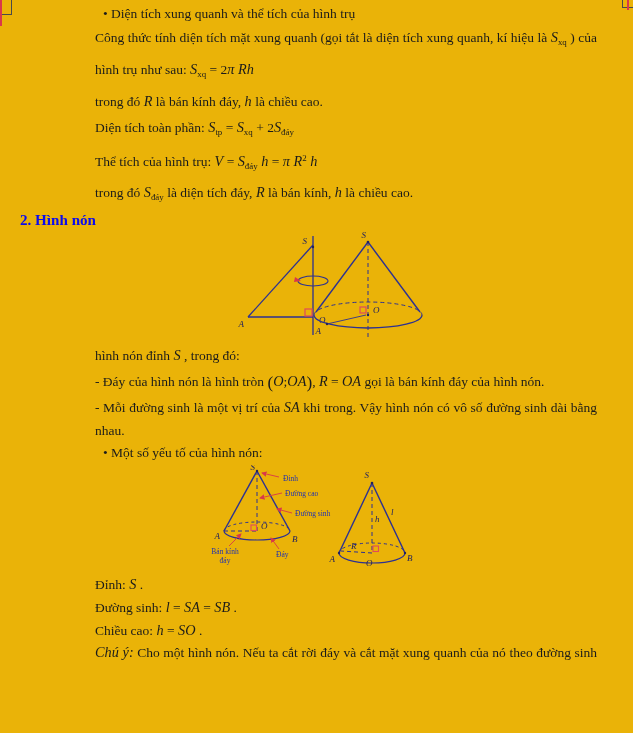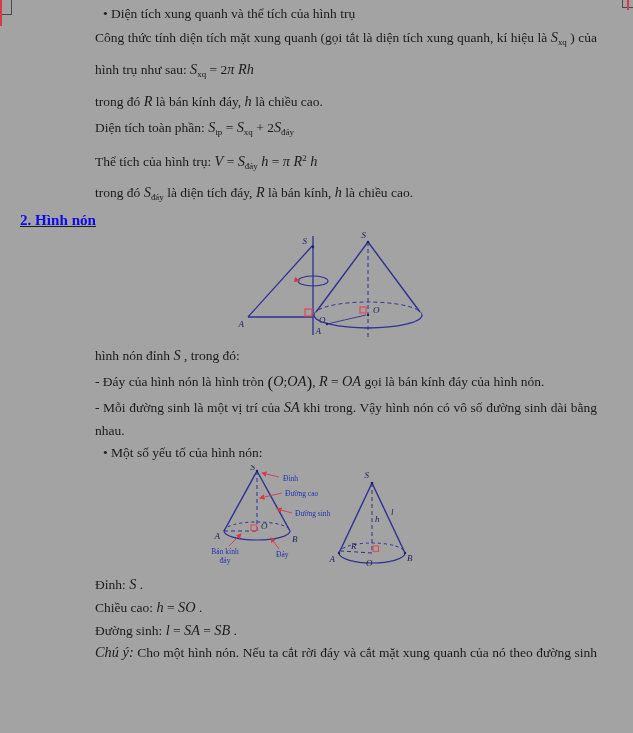--- a/index.html
+++ b/index.html
@@ -1,26 +1,26 @@
 <!DOCTYPE html>
 <html><head>
 <meta charset="utf-8">
 <style>
   html,body{margin:0;padding:0;background:#fff;}
-  .page{position:relative;width:633px;height:733px;background:#a3a3a3;overflow:hidden;
+  .page{position:relative;width:633px;height:733px;background:#eab308;overflow:hidden;
         font-family:"Liberation Serif","DejaVu Serif",serif;font-size:13.5px;color:#1b1b1b;}
   .doc{position:absolute;left:95px;top:2px;width:502px;}
   .ln{white-space:nowrap;overflow:visible;}
   .just{white-space:normal;text-align:justify;text-align-last:justify;}
   .h20{line-height:20px;min-height:20px}.h21{line-height:21px;min-height:21px}
   .h23{line-height:23px;min-height:23px}.h24{line-height:24px;min-height:24px}
   .h25{line-height:25px;min-height:25px}.h26{line-height:26px;min-height:26px}
   .h27{line-height:27px;min-height:27px}.h28{line-height:28px;min-height:28px}
   .ind{text-indent:8px;}
-  .heading{margin-left:-75px;font-weight:bold;text-decoration:underline;}
+  .heading{margin-left:-75px;font-weight:bold;}
   
   .r-p{}
   .r-i{font-style:italic;font-size:1.06em;}
   .r-isub{font-size:0.66em;vertical-align:-0.38em;}
   .r-sup{font-size:0.66em;vertical-align:0.55em;}
   .r-bb{color:#0b0bee;font-weight:bold;font-size:1.12em;}
   .r-big{font-size:1.28em;vertical-align:-0.1em;}
   .fig{position:relative;}
   svg text{font-family:"Liberation Serif","DejaVu Serif",serif;}
   .ptlbl{font-style:italic;font-size:9px;fill:#22225e;}
@@ -138,18 +138,18 @@
         <text x="240" y="97" text-anchor="end" class="ptlbl">A</text>
         <text x="312" y="96" class="ptlbl">B</text>
         <text x="271" y="101" class="ptlbl">O</text>
         <text x="280" y="57" class="mlbl">h</text>
         <text x="296" y="50" class="mlbl">l</text>
         <text x="256" y="84" class="mlbl">R</text>
       </svg>
     </div>
 
     <div class="ln h23"><span class="r-p">Đỉnh: </span><span class="r-i">S</span><span class="r-p"> .</span></div>
+    <div class="ln h23"><span class="r-p">Đường sinh: </span><span class="r-i">l</span><span class="r-p"> = </span><span class="r-i">SA</span><span class="r-p"> = </span><span class="r-i">SB</span><span class="r-p"> .</span></div>
     <div class="ln h23"><span class="r-p">Chiều cao: </span><span class="r-i">h</span><span class="r-p"> = </span><span class="r-i">SO</span><span class="r-p"> .</span></div>
-    <div class="ln h23"><span class="r-p">Đường sinh: </span><span class="r-i">l</span><span class="r-p"> = </span><span class="r-i">SA</span><span class="r-p"> = </span><span class="r-i">SB</span><span class="r-p"> .</span></div>
     <div class="just h20"><span class="r-i">Chú ý:</span><span class="r-p"> Cho một hình nón. Nếu ta cắt rời đáy và cắt mặt xung quanh của nó theo đường sinh</span></div>
 
   </div>
 </div>
 
 </body></html>

